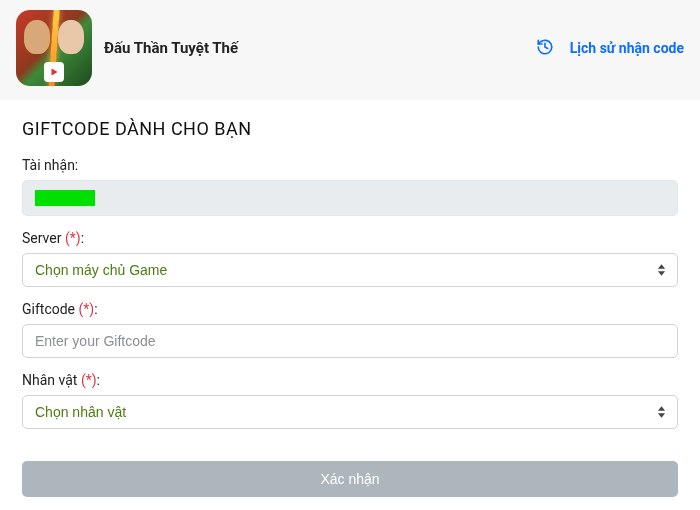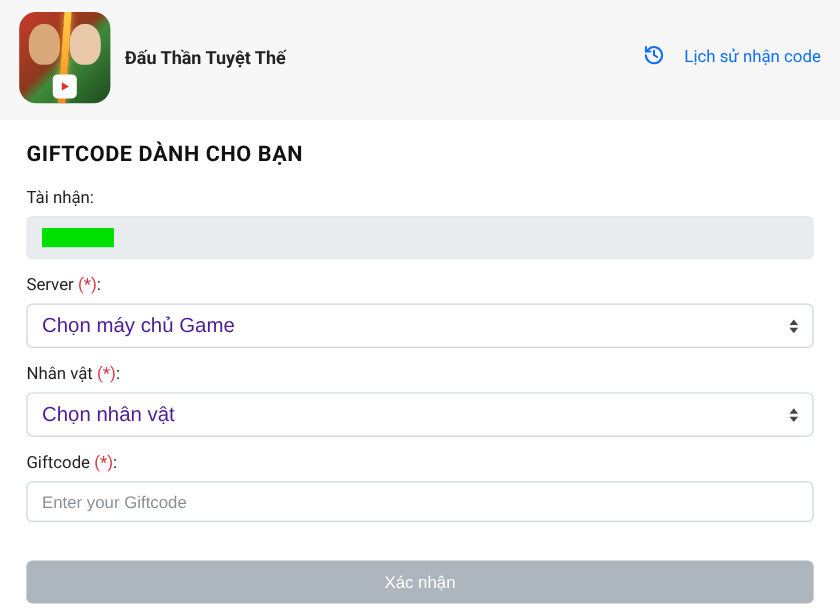--- a/index.html
+++ b/index.html
@@ -54,28 +54,28 @@
     transform: translateX(-50%);
     width: 20px; height: 20px;
     background: #fff;
     border-radius: 4px;
     display: flex; align-items: center; justify-content: center;
   }
   .app-icon .badge svg { width: 12px; height: 12px; }
   .game-title { font-size: 15px; font-weight: 700; color: #222; }
   .history-link {
     display: flex; align-items: center; gap: 16px;
-    color: #0d6efd; font-size: 14px; font-weight: 400;
+    color: #0d6efd; font-size: 14px; font-weight: 700;
     cursor: pointer;
   }
   .history-link svg { width: 18px; height: 18px; }
 
   .content { padding: 18px 22px 0 22px; }
   .section-title {
-    font-size: 18px; font-weight: 700; letter-spacing: .5px;
+    font-size: 18px; font-weight: 400; letter-spacing: .5px;
     color: #111; margin-bottom: 18px;
   }
   .field { margin-bottom: 14px; }
   .field-label { font-size: 14px; color: #222; margin-bottom: 7px; display: block; }
   .req { color: #dc3545; }
 
   .readonly-box {
     width: 100%;
     background: #e9ecef;
     border: 1px solid #e4e6e9;
@@ -97,22 +97,22 @@
     width: 100%;
   }
   .select select {
     width: 100%;
     appearance: none;
     -webkit-appearance: none;
     background: #fff;
     border: 1px solid #ced4da;
     border-radius: 5px;
     padding: 8px 36px 8px 12px;
-    font-size: 17px;
-    color: #4c1d95;
+    font-size: 14px;
+    color: #4d7c0f;
     cursor: pointer;
   }
   .select .chev {
     position: absolute;
     right: 12px; top: 50%; transform: translateY(-50%);
     display: flex; flex-direction: column; gap: 0px;
     pointer-events: none;
     color: #444;
   }
   .select .chev svg { width: 9px; height: 6px; display: block; }
@@ -191,38 +191,38 @@
           </svg>
         <svg viewBox="0 0 10 6">
             <path d="M1 1 L9 1 L5 6 Z" fill="#444"></path>
           </svg>
       </span>
     </div>
   </div>
 
   <div class="field">
     <label class="field-label">
+      <span>Giftcode </span><span class="req">(*)</span><span>:</span>
+    </label>
+    <input type="text" class="text-input" placeholder="Enter your Giftcode" style="">
+  </div>
+
+  <div class="field">
+    <label class="field-label">
       <span>Nhân vật </span><span class="req">(*)</span><span>:</span>
     </label>
     <div class="select">
       <select>
         <option>Chọn nhân vật</option>
       </select>
       <span class="chev">
         <svg viewBox="0 0 10 6">
             <path d="M5 0 L9 5 L1 5 Z" fill="#444"></path>
           </svg>
         <svg viewBox="0 0 10 6">
             <path d="M1 1 L9 1 L5 6 Z" fill="#444"></path>
           </svg>
       </span>
     </div>
   </div>
 
-  <div class="field">
-    <label class="field-label">
-      <span>Giftcode </span><span class="req">(*)</span><span>:</span>
-    </label>
-    <input type="text" class="text-input" placeholder="Enter your Giftcode" style="">
-  </div>
-
   <button class="submit-btn">Xác nhận</button>
 </div>
 
 </body></html>

